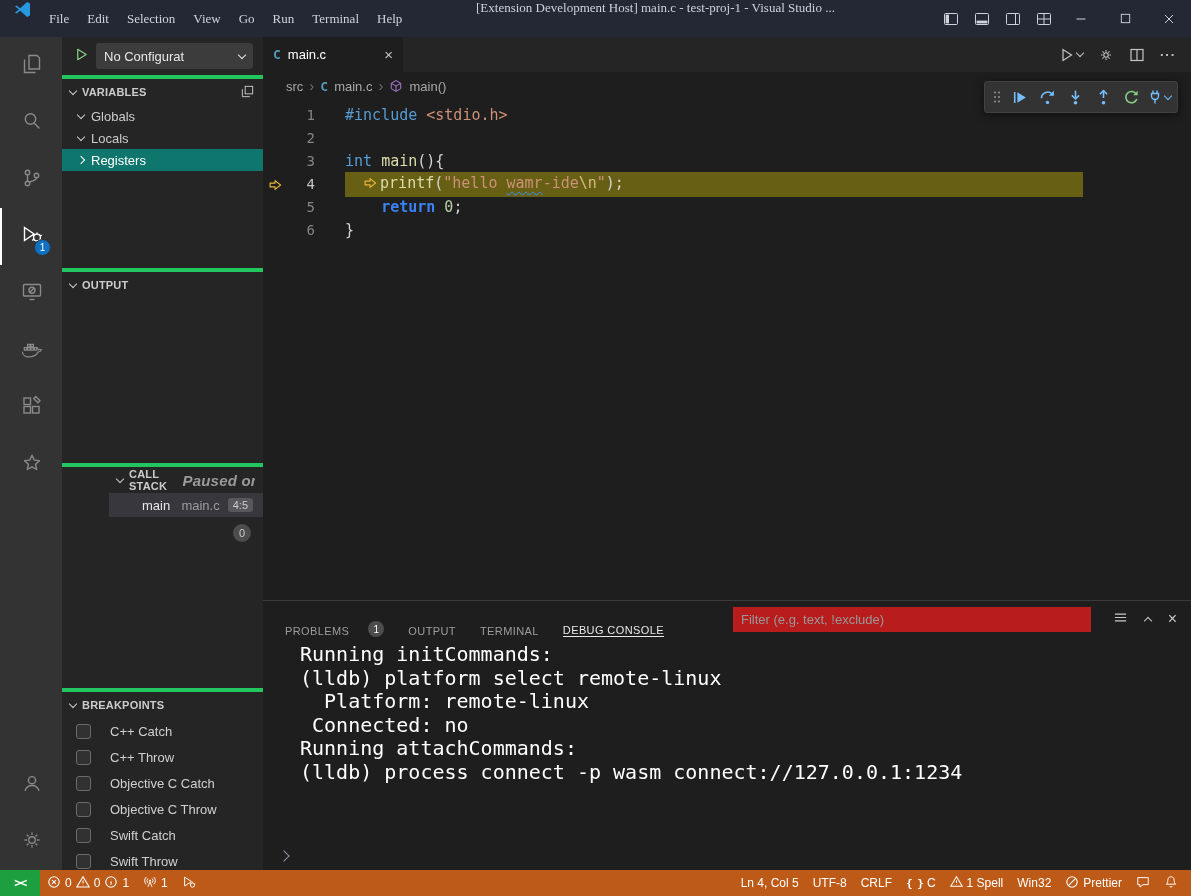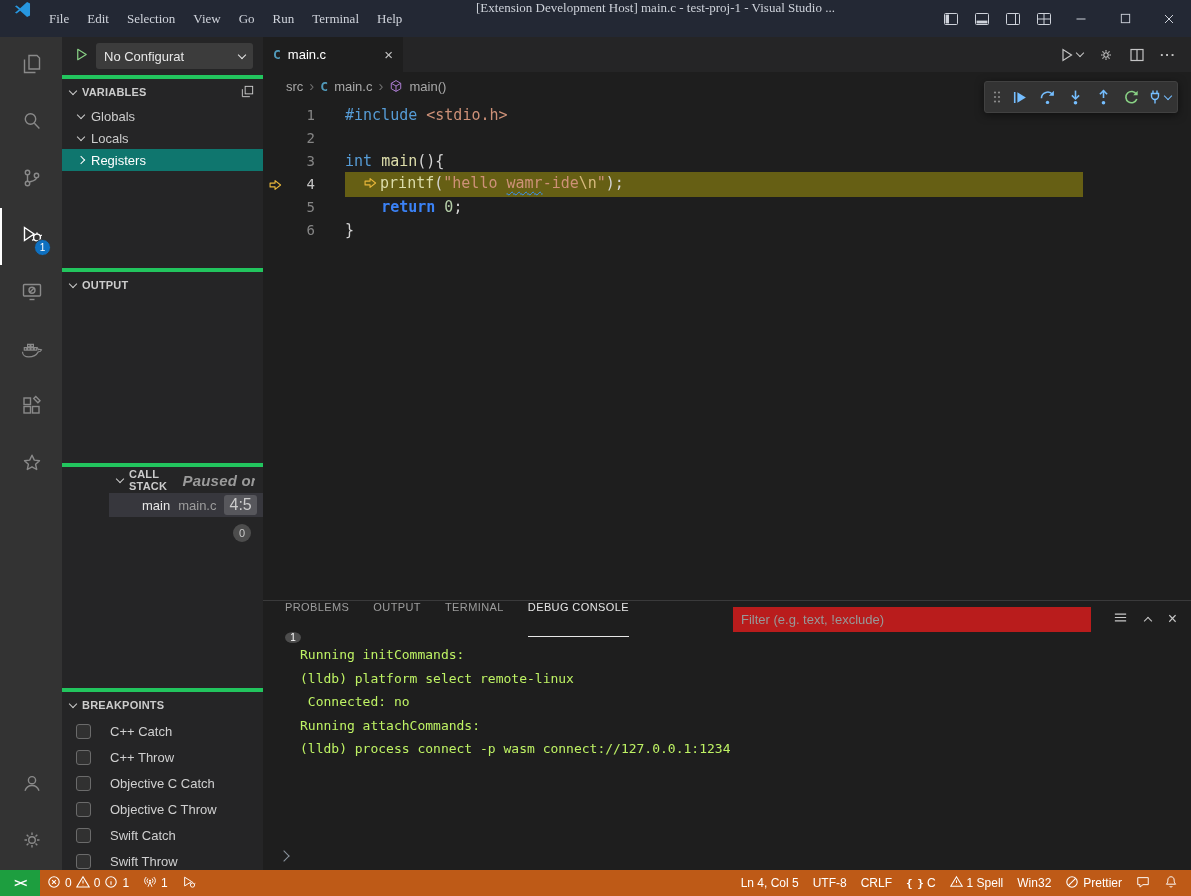--- a/index.html
+++ b/index.html
@@ -36,21 +36,21 @@
   .sec-header .spacer { flex:1; }
   .trow { height:22px; display:flex; align-items:center; padding-left:16px; gap:7px; font-size:13px; color:#cccccc; }
   .trow.selected { background:#0f766e; color:#ffffff; }
   .cv { display:inline-block; width:6px; height:6px; border-right:1.2px solid currentColor; border-bottom:1.2px solid currentColor; flex:0 0 auto; }
   .cv.down { transform:rotate(45deg); margin-top:-3px; }
   .cv.right { transform:rotate(-45deg); }
   .cv.up { transform:rotate(-135deg); margin-top:4px; }
   .frame-row { height:24px; background:#37373d; display:flex; align-items:center; padding:0 10px 0 33px; gap:8px; }
   .frame-fn { color:#e7e7e7; }
   .frame-file { color:#9d9d9d; margin-left:auto; }
-  .frame-badge { background:rgba(255,255,255,.16); border-radius:3px; padding:1px 5px; font-size:16px; color:#cccccc; }
+  .frame-badge { background:rgba(255,255,255,.16); border-radius:3px; padding:1px 5px; font-size:11px; color:#cccccc; }
   .zero-badge { width:18px; height:18px; border-radius:50%; background:#4d4d4d; color:#c9c9c9; font-size:11px; display:flex; align-items:center; justify-content:center; margin:7px 12px 0 auto; }
   .bp-row { height:26px; display:flex; align-items:center; padding-left:14px; gap:19px; }
   .bp-check { width:15px; height:15px; background:#313131; border:1px solid #6b6b6b; border-radius:3px; flex:0 0 auto; }
   .bp-label { color:#d0d0d0; font-size:13px; }
 
   
   .editor { position:absolute; left:263px; top:37px; right:0; height:563px; background:#1e1e1e; }
   .tabbar { height:35px; background:#252526; display:flex; align-items:stretch; }
   .tab { width:140px; background:#1e1e1e; display:flex; align-items:center; padding:0 10px; gap:7px; color:#ffffff; font-size:13px; }
   .file-c-icon { color:#519aba; font-weight:bold; font-family:"DejaVu Sans Mono", monospace; font-size:13px; }
@@ -72,27 +72,27 @@
   .tok-esc { color:#d7ba7d; } .tok-num { color:#b5cea8; } .tok-ctl { color:#3b82f6;font-weight:bold; } .tok-pl { color:#d4d4d4; }
   .spell { text-decoration:underline; text-decoration-style:wavy; text-decoration-color:#3794ff; text-decoration-thickness:1px; text-underline-offset:3px; }
   .dbg-toolbar { position:absolute; top:44px; right:13px; height:32px; background:#333333; border:1px solid #414141; border-radius:3px; box-shadow:0 2px 8px rgba(0,0,0,.5); display:flex; align-items:center; padding:0 4px; z-index:8; }
   .dbg-btn { width:28px; height:28px; display:flex; align-items:center; justify-content:center; }
   .dbg-grip { width:16px; height:28px; display:flex; align-items:center; justify-content:center; }
 
   
   .panel { position:absolute; left:263px; top:600px; right:0; bottom:26px; background:#1e1e1e; border-top:1px solid #3a3a3b; }
   .panel-header { height:36px; display:flex; align-items:center; padding-left:22px; position:relative; }
   .panel-tabs { display:flex; height:100%; }
-  .panel-tab { font-size:11px; letter-spacing:.4px; color:#9d9d9d; margin-right:24px; height:100%; display:flex; align-items:flex-start; gap:19px;flex-direction:column; }
+  .panel-tab { font-size:11px; letter-spacing:.4px; color:#9d9d9d; margin-right:24px; height:100%; display:flex; align-items:flex-end; gap:19px; }
   .panel-tab.active { color:#e7e7e7; border-bottom:1px solid #e7e7e7; }
   .ptab-badge { background:#4d4d4d; color:#ffffff; border-radius:50%; min-width:16px; height:16px; font-size:10px; display:flex; align-items:center; justify-content:center; letter-spacing:0; }
   .filter-input { position:absolute; left:470px; top:6px; width:358px; height:25px; background:#b91c1c; border:none; outline:none; color:#cccccc; padding:0 8px; font-size:13px; font-family:"Liberation Sans", sans-serif; }
   .filter-input::placeholder { color:#989898; }
   .panel-actions { position:absolute; right:14px; top:0; height:36px; display:flex; align-items:center; gap:17px; color:#c8c8c8; }
-  .console { padding:6px 0 0 37px; font-family:"DejaVu Sans Mono", monospace; font-size:13px; color:#bef264; }
+  .console { padding:6px 0 0 37px; font-family:"DejaVu Sans Mono", monospace; font-size:20px; color:#ffffff; }
   .console-line { height:23.5px; line-height:23.5px; white-space:pre; }
   .console-input-chev { position:absolute; left:17px; bottom:10px; width:8px; height:8px; border-top:1.6px solid #8b949e; border-right:1.6px solid #8b949e; transform:rotate(45deg); }
 
   
   .statusbar { position:absolute; left:0; right:0; bottom:0; height:26px; background:#be5a17; display:flex; align-items:center; color:#ffffff; font-size:12px; z-index:40; }
   .sb-remote { width:40px; height:26px; background:#1d9e3f; display:flex; align-items:center; justify-content:center; font-weight:bold; font-size:12px; letter-spacing:-1.5px; font-family:"DejaVu Sans Mono", monospace; }
   .sb-item { display:flex; align-items:center; gap:4px; padding:0 7px; height:100%; white-space:nowrap; }
   .sb-item svg { flex:0 0 auto; }
   .sb-right { margin-left:auto; display:flex; height:100%; align-items:center; padding-right:6px; }
   .sb-braces { font-family:"DejaVu Sans Mono", monospace; font-size:11px; font-weight:bold; letter-spacing:-1px; }
@@ -487,20 +487,21 @@
         <span><svg width="15" height="15" viewBox="0 0 16 16" stroke="currentColor" stroke-width="1.3">
               <path d="M2 4.5h12M2 8h12M2 11.5h12"></path>
             </svg></span>
         <span class="cv up"></span>
         <span style="font-size:16px; line-height:1;">×</span>
       </div>
     </div>
     <div class="console">
         <div class="console-line">Running initCommands:</div>
         <div class="console-line">(lldb) platform select remote-linux</div>
+        <div class="console-line">  Platform: remote-linux</div>
         <div class="console-line"> Connected: no</div>
         <div class="console-line">Running attachCommands:</div>
         <div class="console-line">(lldb) process connect -p wasm connect://127.0.0.1:1234</div>
       </div>
     <span class="console-input-chev"></span>
   </div>
 
   <div class="statusbar">
     <div class="sb-remote">
         <span>&gt;&lt;</span>

